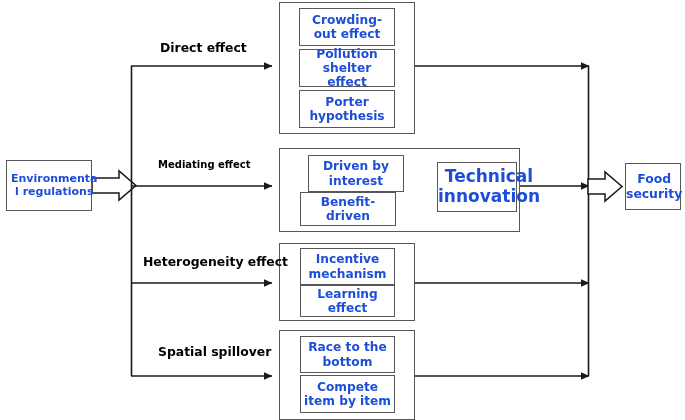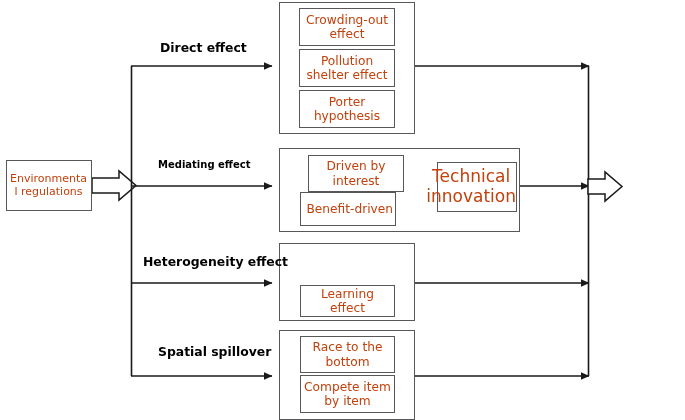--- a/index.html
+++ b/index.html
@@ -23,24 +23,24 @@
     width: 685px;
     height: 420px;
   }
   .node {
     position: absolute;
     box-sizing: border-box;
     border: 1.6px solid #58585a;
     background: #ffffff;
     display: flex;
     align-items: center;
-    justify-content: flex-end;
+    justify-content: flex-start;
     text-align: center;
-    font-weight: normal;
-    color: #c2410c;
+    font-weight: bold;
+    color: #1d4ed8;
     line-height: 1.15;
     z-index: 3;
   }
   .group-box {
     position: absolute;
     box-sizing: border-box;
     border: 1.6px solid #58585a;
     background: #ffffff;
     z-index: 2;
   }
@@ -140,31 +140,37 @@
   <div class="node tech-node" style="left:437px; top:162px; width:80px; height:50px;">
     <span>Technical innovation</span>
   </div>
 
   <div class="edge-label" style="left:143px; top:254px; font-size:12.4px;">
     <span>Heterogeneity effect</span>
   </div>
 
   <div class="group-box" style="left:279px; top:243px; width:136px; height:78px;"></div>
 
+  <div class="node inner-node" style="left:300px; top:248px; width:95px; height:37px;">
+    <span>Incentive mechanism</span>
+  </div>
   <div class="node inner-node" style="left:300px; top:285px; width:95px; height:32px;">
     <span>Learning effect</span>
   </div>
 
   <div class="edge-label" style="left:158px; top:344px; font-size:12.4px;text-align:right;">
     <span>Spatial spillover</span>
   </div>
 
   <div class="group-box" style="left:279px; top:330px; width:136px; height:90px;"></div>
 
   <div class="node inner-node" style="left:300px; top:336px; width:95px; height:37px;">
     <span>Race to the bottom</span>
   </div>
   <div class="node inner-node" style="left:300px; top:375px; width:95px; height:38px;">
     <span>Compete item by item</span>
   </div>
 
+  <div class="node sink-node" style="left:625px; top:163px; width:56px; height:47px;">
+    <span>Food security</span>
+  </div>
 
 </div>
 
 </body></html>

